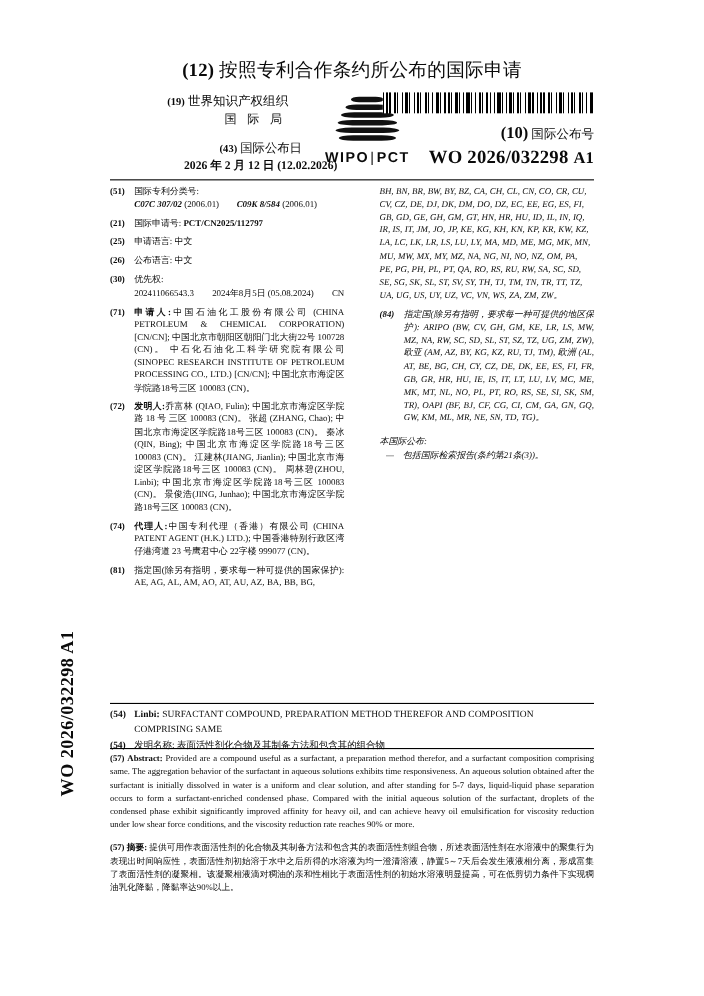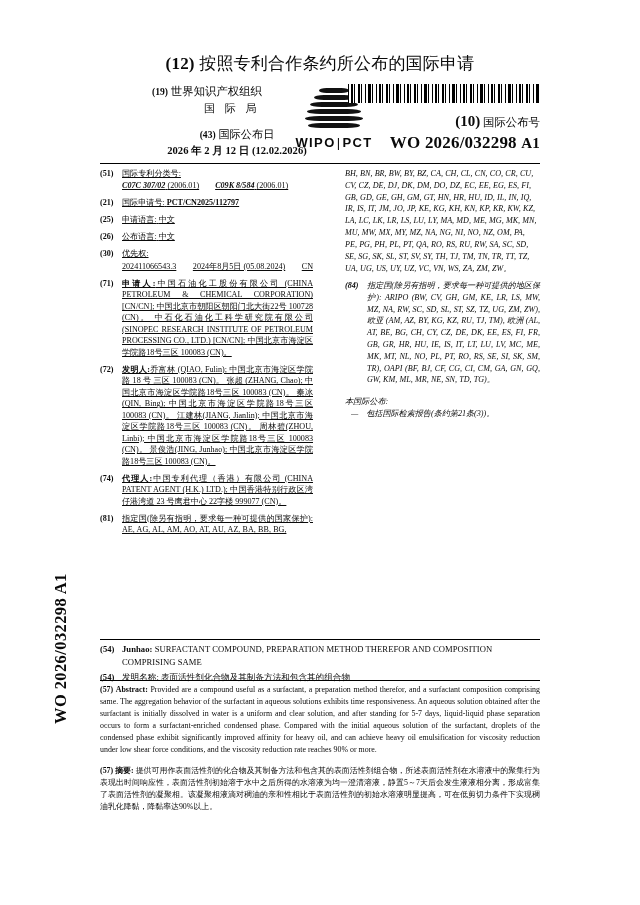--- a/index.html
+++ b/index.html
@@ -184,21 +184,21 @@
     width: 440px;
     height: 466px;
     font-size: 8.1px;
     line-height: 1.42;
   }
   .col {
     position: absolute;
     top: 0;
     width: 213px;
   }
-  .col-l { left: 0; text-decoration: underline; }
+  .col-l { left: 0; }
   .col-r { left: 245px; width: 195px; font-style: italic; }
 
   .fld {
     position: relative;
     padding-left: 22px;
     margin-bottom: 5.5px;
   }
   .fld .code {
     position: absolute;
     left: 0;
@@ -447,21 +447,21 @@
 
     </div>
 
   </div>
 
   <div class="rule rule-ttl"></div>
 
   <div class="titles">
     <div class="t-row t-en">
       <span class="code">(54)</span>
-      <b>Junhao:</b>
+      <b>Linbi:</b>
       <span>SURFACTANT COMPOUND, PREPARATION METHOD THEREFOR AND COMPOSITION COMPRISING SAME</span>
     </div>
     <div class="t-row">
       <span class="code">(54)</span>
       <span>发明名称:</span>
       <span>表面活性剂化合物及其制备方法和包含其的组合物</span>
     </div>
   </div>
 
   <div class="rule rule-abs"></div>

